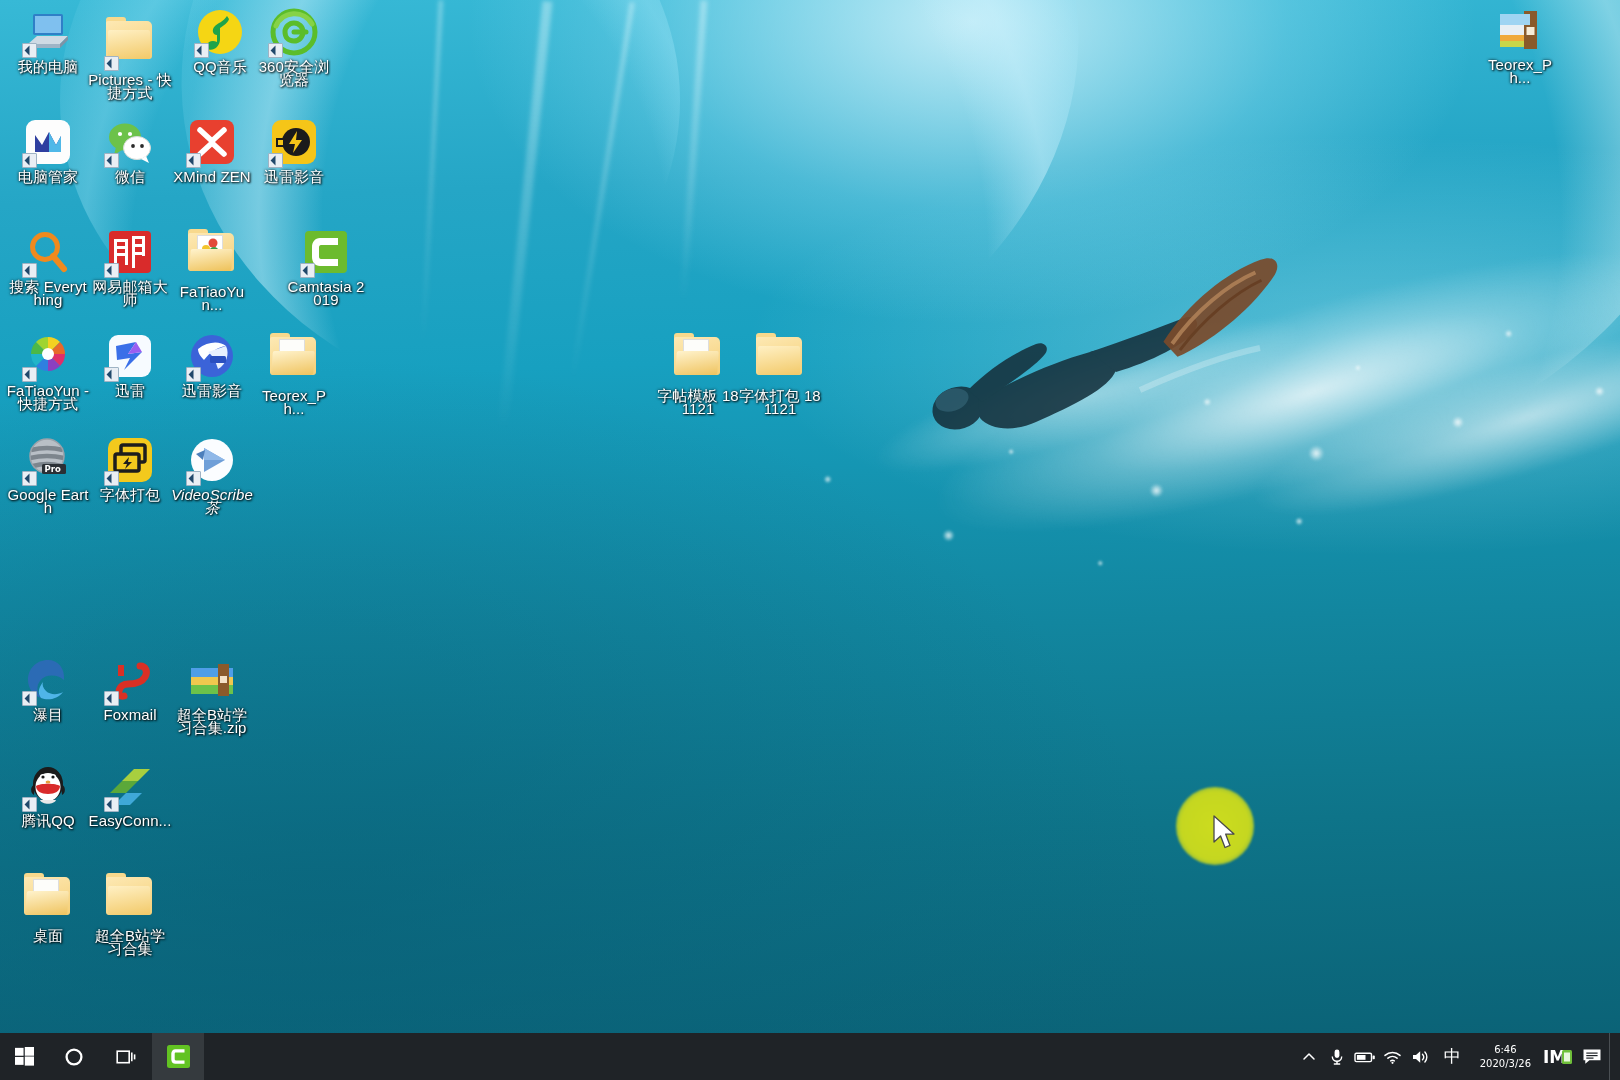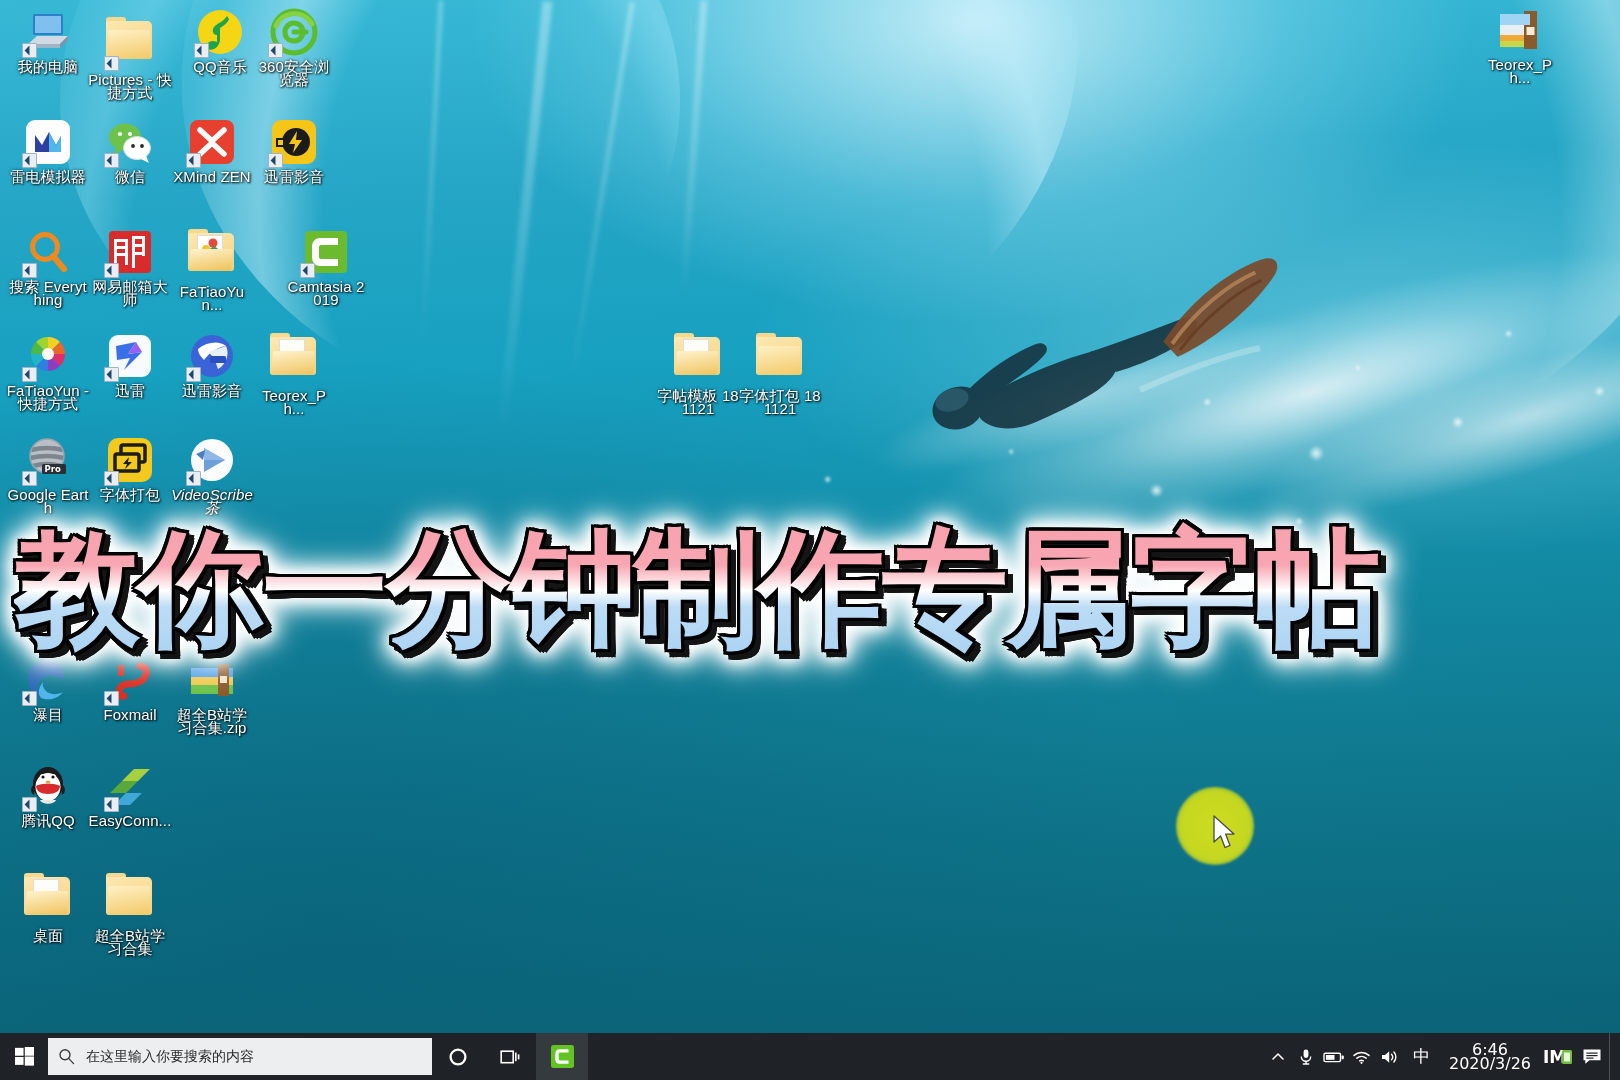--- a/index.html
+++ b/index.html
@@ -140,21 +140,21 @@
     padding:0 10px; gap:11px; margin-left:0;
   }
   #search-box .mag { width:17px;height:17px; flex:0 0 17px; }
   #search-placeholder { font-size:14px; color:#2b2b2b; font-family:"DejaVu Sans","Liberation Sans",sans-serif; }
   .tb-btn { width:52px; height:47px; display:flex; align-items:center; justify-content:center; }
   .tb-btn.active { background:#353a3e; }
   #tray { margin-left:auto; display:flex; align-items:center; height:47px; padding-right:4px; gap:0; }
   .tray-ico { width:28px; height:47px; display:flex; align-items:center; justify-content:center; color:#fff; }
   .tray-ico svg { display:block; }
   #ime-ind { font-size:17px; color:#fff; padding:0 9px; font-family:"DejaVu Sans",sans-serif; }
-  #clock { color:#fff; text-align:center; padding:0 10px; line-height:14px; font-size:16px;
+  #clock { color:#fff; text-align:center; padding:0 10px; line-height:14px; font-size:10px;
            font-family:"DejaVu Sans","Liberation Sans",sans-serif; }
   #clock .t { display:block; }
   #clock .d { display:block; }
   #notif { width:34px; height:47px; display:flex; align-items:center; justify-content:center; }
   #showdesk { width:7px; height:47px; border-left:1px solid #4a4f53; }
 </style>
 </head>
 <body>
 
 <div id="screen">
@@ -232,21 +232,21 @@
             <path d="M24 24 H36" stroke="#5bbd2a" stroke-width="5" stroke-linecap="round"></path>
           </svg><span class="shortcut-arrow"></span></div>
         <div class="label">360安全浏览器</div>
       </div>
       <div class="dicon" style="left: 6px; top: 118px;">
         <div class="glyph"><svg viewBox="0 0 48 48" width="48" height="48">
             <rect x="2" y="2" width="44" height="44" rx="9" fill="#fdfdfd"></rect>
             <path d="M11 34 V17 L18 27 L25 14 L32 27 L37 18 V34 Z" fill="#2f3fa0"></path>
             <path d="M25 14 L32 27 L37 18 V34 H25 Z" fill="#4fb8e8"></path>
           </svg><span class="shortcut-arrow"></span></div>
-        <div class="label">雷电模拟器</div>
+        <div class="label">电脑管家</div>
       </div>
       <div class="dicon" style="left: 88px; top: 118px;">
         <div class="glyph"><svg viewBox="0 0 48 48" width="48" height="48">
             <ellipse cx="19" cy="19" rx="16" ry="13.5" fill="#6cc24a"></ellipse>
             <path d="M10 29 L8 37 L16 32 Z" fill="#6cc24a"></path>
             <circle cx="14" cy="16" r="2.1" fill="#fff"></circle>
             <circle cx="24" cy="16" r="2.1" fill="#fff"></circle>
             <ellipse cx="31" cy="30" rx="13.5" ry="11.5" fill="#ffffff" stroke="#d7dcd8" stroke-width="1"></ellipse>
             <path d="M40 38 L43 45 L35 41 Z" fill="#ffffff"></path>
             <circle cx="27" cy="28" r="1.9" fill="#2b2b2b"></circle>
@@ -491,23 +491,20 @@
           <div class="folder">
             <div class="tab"></div>
             <div class="back"></div>
             <div class="front"></div>
           </div>
         </div>
         <div class="label">字体打包 181121</div>
       </div>
     </div>
 
-  <div id="title-overlay">
-    <div id="title-text">教你一分钟制作专属字帖</div>
-  </div>
 
   <div id="cursor-wrap">
     <div id="cursor-halo"></div>
     <div id="cursor-arrow">
       <svg viewBox="0 0 26 36" xmlns="http://www.w3.org/2000/svg">
         <path d="M2 1 L2 27 L8.6 21 L13 32.5 L18 30.4 L13.7 19.2 L22 19 Z" fill="#ffffff" stroke="#4a4a4a" stroke-width="1.3" stroke-linejoin="round"></path>
       </svg>
     </div>
   </div>
 
@@ -515,29 +512,20 @@
 
     <div id="start-btn">
       <svg viewBox="0 0 20 20" xmlns="http://www.w3.org/2000/svg">
         <rect x="0" y="0.9" width="9" height="8.3" fill="#ffffff"></rect>
         <rect x="10.3" y="0" width="9.7" height="9.2" fill="#ffffff"></rect>
         <rect x="0" y="10.5" width="9" height="8.3" fill="#ffffff"></rect>
         <rect x="10.3" y="10" width="9.7" height="9.6" fill="#ffffff"></rect>
       </svg>
     </div>
 
-    <div id="search-box">
-      <span class="mag">
-        <svg viewBox="0 0 17 17" xmlns="http://www.w3.org/2000/svg">
-          <circle cx="7" cy="6.7" r="5" fill="none" stroke="#3a3a3a" stroke-width="1.35"></circle>
-          <line x1="10.6" y1="10.4" x2="15.6" y2="15.6" stroke="#3a3a3a" stroke-width="1.35" stroke-linecap="round"></line>
-        </svg>
-      </span>
-      <span id="search-placeholder">在这里输入你要搜索的内容</span>
-    </div>
 
     <div class="tb-btn">
       <svg width="20" height="20" viewBox="0 0 20 20" xmlns="http://www.w3.org/2000/svg">
         <circle cx="10" cy="10" r="7.4" fill="none" stroke="#ffffff" stroke-width="2.3"></circle>
       </svg>
     </div>
 
     <div class="tb-btn">
       <svg width="22" height="20" viewBox="0 0 22 20" xmlns="http://www.w3.org/2000/svg">
         <rect x="2.2" y="4.2" width="12" height="11.5" fill="none" stroke="#ffffff" stroke-width="1.6"></rect>

